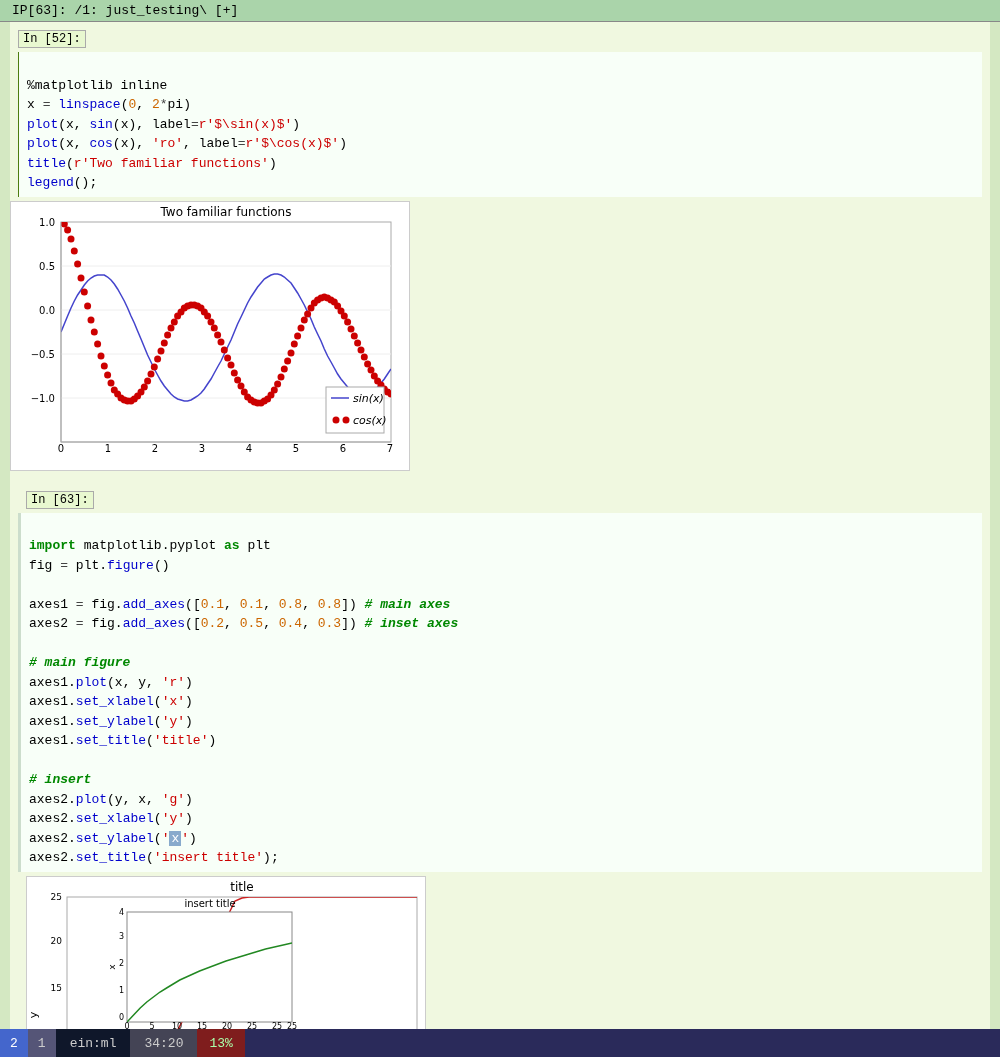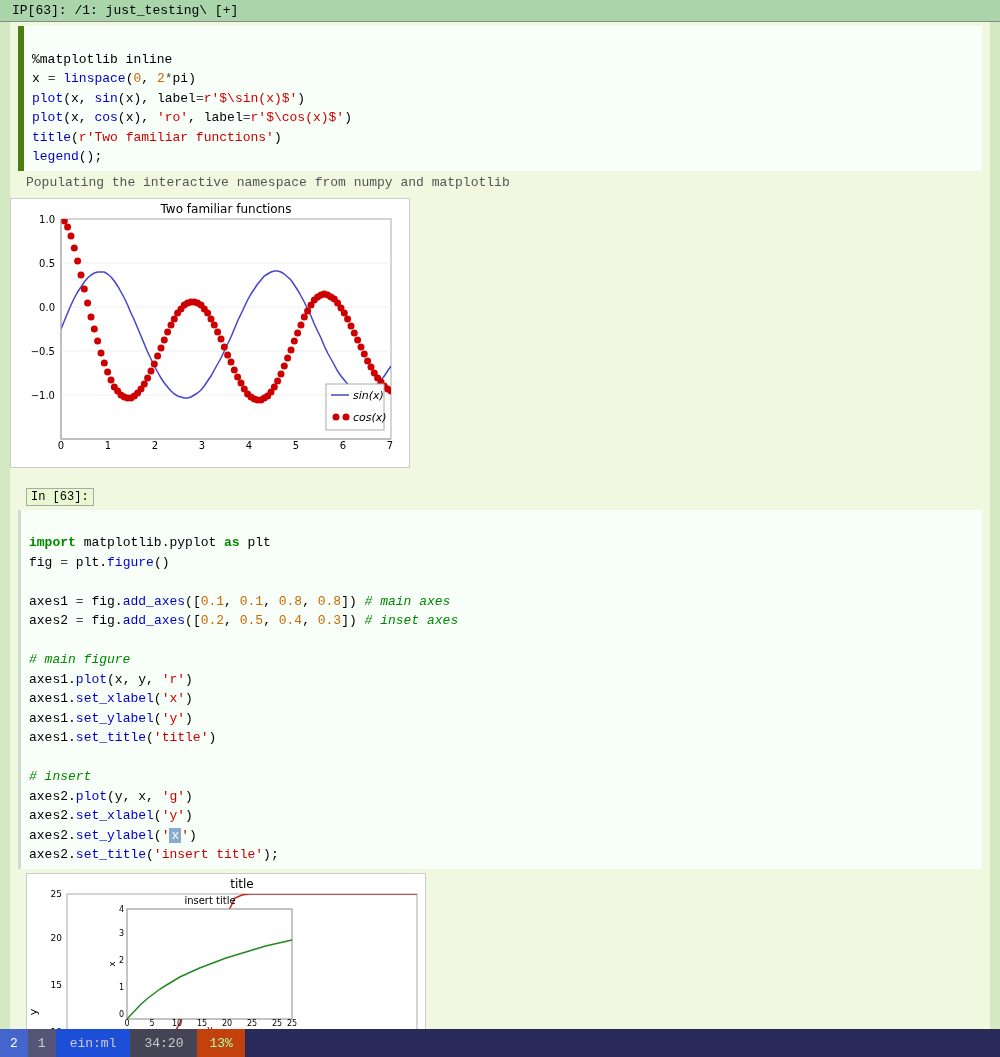--- a/index.html
+++ b/index.html
@@ -59,21 +59,21 @@
     .cell-output {
       padding: 2px 8px;
       color: #444;
       font-size: 12px;
     }
 
     
     .kw { color: #008800; font-weight: bold; }
     .fn { color: #0000cc; }
     .str { color: #cc0000; }
-    .cm { color: #008800; font-style: italic; }
+    .cm { color: #008800; font-style: italic; font-weight: bold; }
     .num { color: #cc6600; }
     .op { color: #444; }
     .var { color: #000; }
 
     
     #status-bar {
       position: absolute;
       bottom: 0;
       left: 0;
       right: 0;
@@ -100,28 +100,30 @@
 </head>
 <body>
 
 <div id="title-bar">
   <span>IP[63]: /1: just_testing\ [+]</span>
 </div>
 
 <div id="notebook" style="height: calc(1057px - 22px - 28px); overflow-y: auto; background: #f0f8e0;">
 
   <div class="cell">
-    <div class="cell-code" style="font-size:13px; background:#f8fff8; border-left:6px solid #4d7c0f;">
+    <div style="padding: 4px 0 2px 0;">
+      <span class="cell-in-label">In [52]:</span>
+    </div>
+    <div class="cell-code" style="font-size:13px; background:#f8fff8; border-left:1px solid #4d7c0f;">
 <span class="var">%matplotlib inline</span>
 <span class="var">x</span> <span class="op">=</span> <span class="fn">linspace</span>(<span class="num">0</span>, <span class="num">2</span><span class="op">*</span><span class="var">pi</span>)
 <span class="fn">plot</span>(<span class="var">x</span>, <span class="fn">sin</span>(<span class="var">x</span>), <span class="var">label</span><span class="op">=</span><span class="str">r'$\sin(x)$'</span>)
 <span class="fn">plot</span>(<span class="var">x</span>, <span class="fn">cos</span>(<span class="var">x</span>), <span class="str">'ro'</span>, <span class="var">label</span><span class="op">=</span><span class="str">r'$\cos(x)$'</span>)
 <span class="fn">title</span>(<span class="str">r'Two familiar functions'</span>)
 <span class="fn">legend</span>();</div>
-    <div class="cell-output" style="padding: 4px 8px; font-size:13px; color:#555;">Populating the interactive namespace from numpy and matplotlib</div>
   </div>
 
   <div style="margin: 0 16px 8px 0;">
     <svg width="400" height="270" style="background:white; border:1px solid #ccc;">
 
       <rect x="50" y="20" width="330" height="220" fill="white" stroke="#aaa" stroke-width="1"></rect>
 
       <text x="215" y="14" text-anchor="middle" font-size="12" font-family="DejaVu Sans, sans-serif">Two familiar functions</text>
 
       <line x1="50" y1="64" x2="380" y2="64" stroke="#eee" stroke-width="1"></line>
@@ -372,22 +374,22 @@
 
 </div>
 
 <div id="status-bar" style="position:fixed; bottom:0; left:0; right:0; height:28px; background:#2a2a5a; display:flex; align-items:center; font-family:'Courier New',monospace; font-size:13px;">
   <div class="status-section status-blue" style="background:#4466cc; color:white; padding:0 10px; height:100%; display:flex; align-items:center;">
     <span>2</span>
   </div>
   <div class="status-section" style="background:#555577; color:#ccc; padding:0 10px; height:100%; display:flex; align-items:center;">
     <span>1</span>
   </div>
-  <div class="status-section" style="background:#1d4ed8; color:#ccc; padding:0 14px; height:100%; display:flex; align-items:center;">
+  <div class="status-section" style="background:#0f172a; color:#ccc; padding:0 14px; height:100%; display:flex; align-items:center;">
     <span>ein:ml</span>
   </div>
   <div class="status-section" style="background:#444455; color:#ccc; padding:0 14px; height:100%; display:flex; align-items:center;justify-content:flex-end;">
     <span>34:20</span>
   </div>
-  <div class="status-section" style="background:#c2410c; color:#aaffaa; padding:0 12px; height:100%; display:flex; align-items:center;">
+  <div class="status-section" style="background:#7f1d1d; color:#aaffaa; padding:0 12px; height:100%; display:flex; align-items:center;">
     <span>13%</span>
   </div>
 </div>
 
 </body></html>

